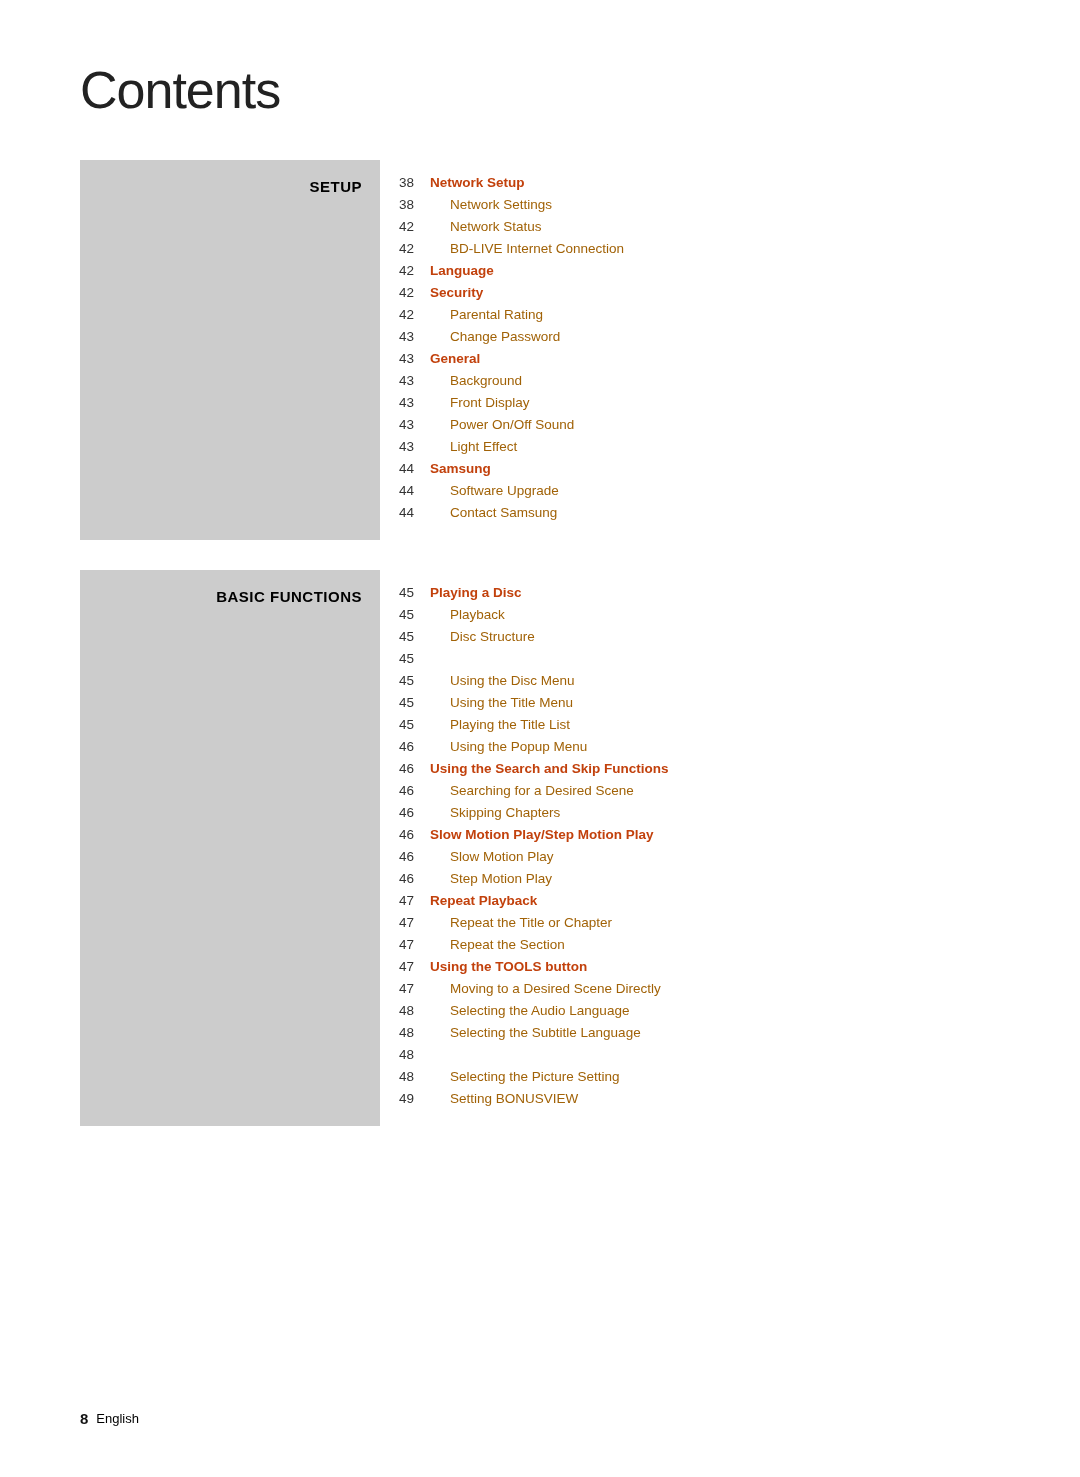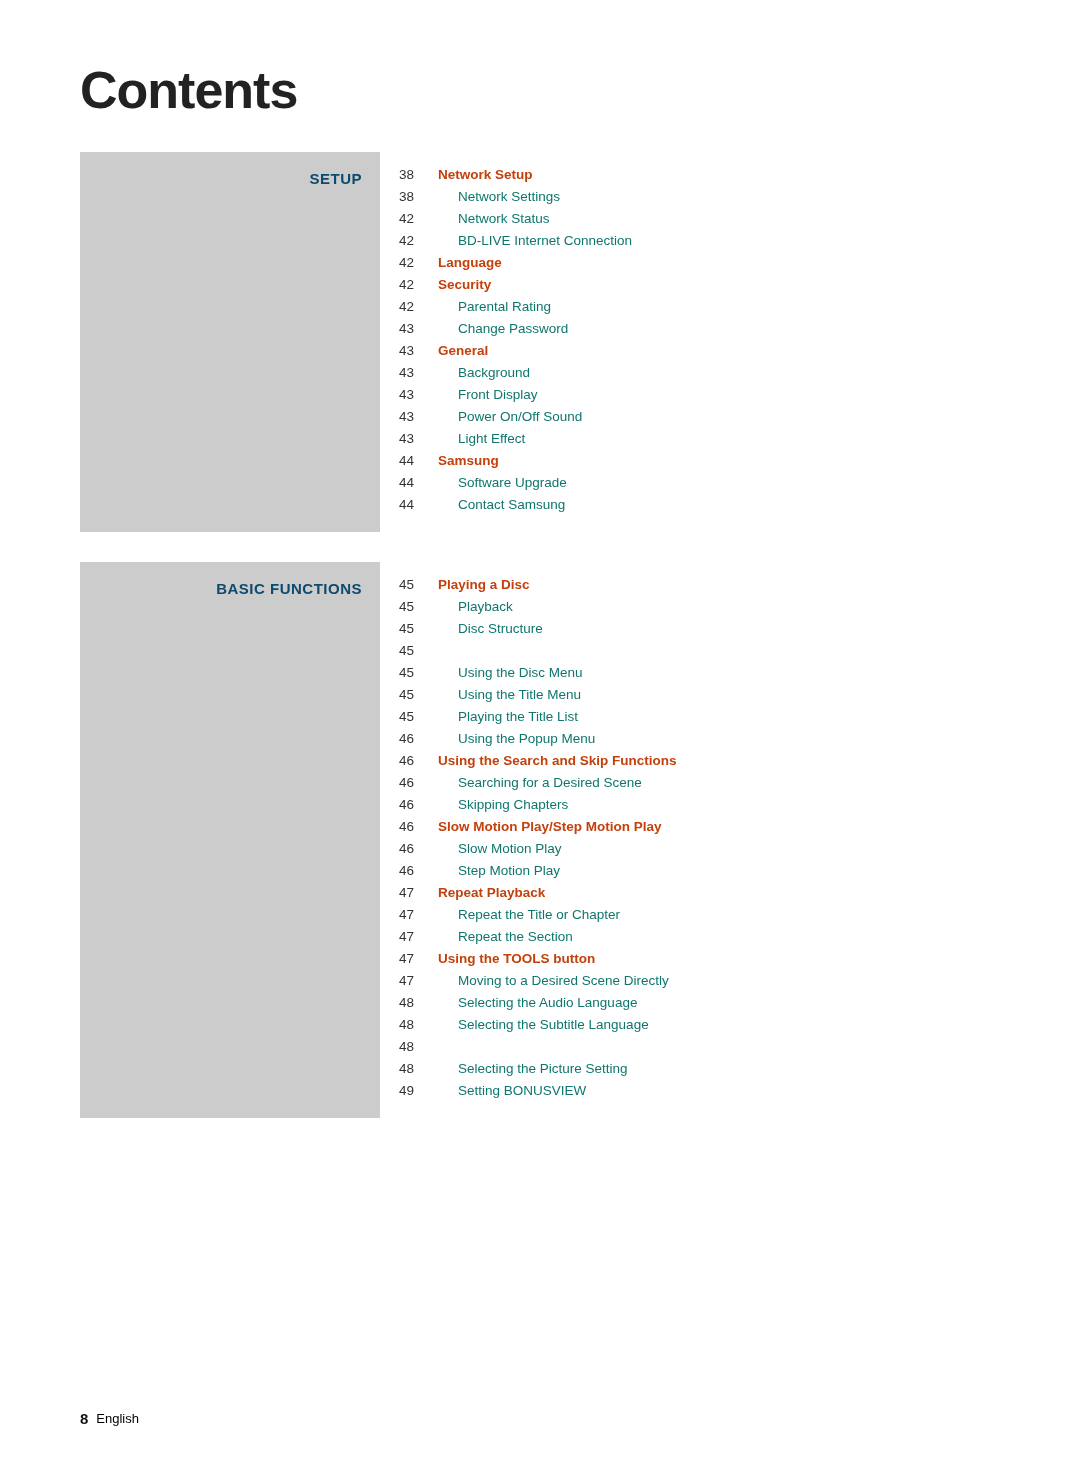--- a/index.html
+++ b/index.html
@@ -16,23 +16,23 @@
       color: #222222;
       position: relative;
     }
 
     .page-container {
       padding: 60px 80px 60px 80px;
     }
 
     .page-title {
       font-size: 52px;
-      font-weight: 700;
+      font-weight: 400;
       color: #222222;
-      margin-bottom: 32px;
+      margin-bottom: 40px;
       letter-spacing: -1px;
     }
 
     .section-block {
       display: flex;
       flex-direction: row;
       margin-bottom: 30px;
       align-items: stretch;
     }
 
@@ -42,54 +42,53 @@
       background: #cccccc;
       display: flex;
       align-items: flex-start;
       justify-content: flex-end;
       padding: 18px 18px 18px 10px;
     }
 
     .section-label {
       font-size: 15px;
       font-weight: 900;
-      color: #0c4a6e;
+      color: #000000;
       letter-spacing: 0.5px;
       text-align: center;
     }
 
     .section-content-col {
       flex: 1;
       padding: 14px 0 14px 0;
       display: flex;
       flex-direction: column;
       gap: 0;
     }
 
     .toc-row {
       display: flex;
       flex-direction: row;
       align-items: baseline;
       min-height: 22px;
       padding: 1px 0;
-      gap: 8px;
     }
 
     .toc-page {
       width: 50px;
       min-width: 50px;
       text-align: right;
       font-size: 13.5px;
       color: #333333;
       padding-right: 16px;
     }
 
     .toc-entry {
       font-size: 13.5px;
-      color: #0f766e;
+      color: #a16207;
       flex: 1;
     }
 
     .toc-entry.bold {
       font-weight: 700;
       color: #c2410c;
     }
 
     .toc-entry.indented {
       padding-left: 20px;

